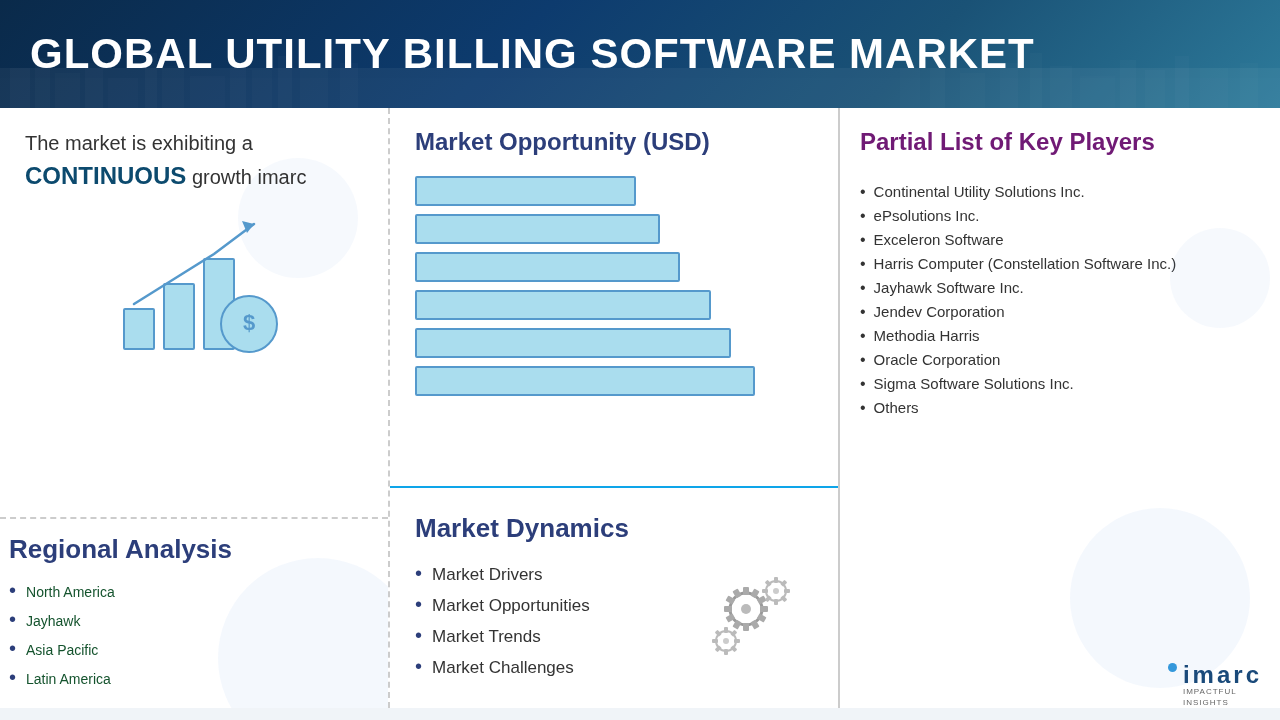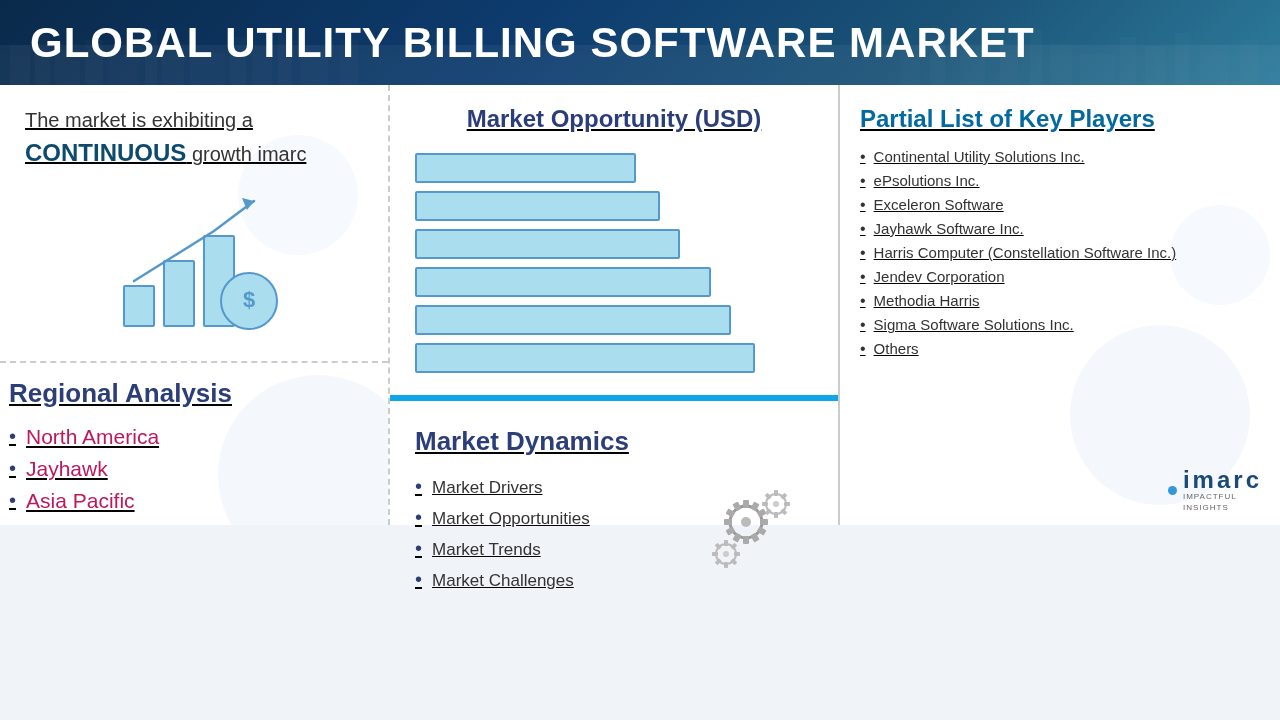--- a/index.html
+++ b/index.html
@@ -7,21 +7,21 @@
       width: 1280px;
       height: 720px;
       font-family: Arial, sans-serif;
       background: #f0f4f8;
       overflow: hidden;
     }
 
     
     .header {
       width: 100%;
-      height: 85px;
+      height: 108px;
       background: linear-gradient(135deg, #0a2a4a 0%, #0d3b6e 40%, #1a5276 70%, #2d7a9a 100%);
       display: flex;
       align-items: center;
       padding: 0 30px;
       position: relative;
       overflow: hidden;
     }
     .header::before {
       content: '';
       position: absolute;
@@ -77,22 +77,22 @@
       font-size: 26px;
       font-weight: 800;
       color: #2c3e7a;
       margin-bottom: 12px;
     }
     .bullet-list {
       list-style: none;
       padding: 0;
     }
     .bullet-list li {
-      font-size: 21px;
-      color: #be185d;
+      font-size: 14px;
+      color: #14532d;
       padding: 4px 0;
       display: flex;
       align-items: center;
     }
     .bullet-list li::before {
       content: '•';
       color: #2c3e7a;
       font-size: 20px;
       margin-right: 10px;
       margin-top: -2px;
@@ -133,22 +133,22 @@
       width: 110px;
       display: flex;
       align-items: center;
       justify-content: center;
     }
 
     
     .key-players-title {
       font-size: 24px;
       font-weight: 800;
-      color: #0369a1;
-      margin-bottom: 12px;
+      color: #701a75;
+      margin-bottom: 24px;
     }
     .players-list {
       list-style: none;
     }
     .players-list li {
       font-size: 15px;
       color: #333;
       padding: 3px 0;
       display: flex;
       align-items: flex-start;
@@ -218,21 +218,21 @@
     <rect x="1080" y="28" width="35" height="32" fill="white" opacity="0.08"></rect>
     <rect x="1120" y="12" width="16" height="48" fill="white" opacity="0.12"></rect>
     <rect x="1145" y="22" width="20" height="38" fill="white" opacity="0.1"></rect>
     <rect x="1175" y="8" width="14" height="52" fill="white" opacity="0.13"></rect>
     <rect x="1200" y="20" width="28" height="40" fill="white" opacity="0.09"></rect>
     <rect x="1240" y="15" width="18" height="45" fill="white" opacity="0.11"></rect>
   </svg>
   <span class="header-title">GLOBAL UTILITY BILLING SOFTWARE MARKET</span>
 </div>
 
-<div style="display:flex; height:440px; background:white; position:relative;text-decoration:underline;">
+<div style="display:flex; height:600px; background:white; position:relative;">
 
   <div style="width:390px; min-width:390px; border-right:2px dashed #ccc; display:flex; flex-direction:column; position:relative; overflow:hidden;">
 
     <div class="watermark-circle1"></div>
     <div class="watermark-circle2"></div>
 
     <div style="padding:20px 25px 10px; border-bottom:2px dashed #ccc; flex:1; z-index:1;">
       <p class="growth-text">
         <span>The market is exhibiting a</span>
         <br>
@@ -263,21 +263,21 @@
       <li>North America</li>
           <li>Jayhawk</li>
           <li>Asia Pacific</li>
           <li>Latin America</li>
         </ul>
     </div>
   </div>
 
   <div style="width:450px; min-width:450px; border-right:2px solid #ccc; display:flex; flex-direction:column;">
 
-    <div style="padding:20px 25px 9px; border-bottom:6px solid #0ea5e9; flex:1;text-align:center;">
+    <div style="padding:20px 25px 9px; border-bottom:2px solid #0ea5e9; flex:1;">
       <div class="chart-title">Market Opportunity (USD)</div>
       <div class="bar-chart" id="bar-chart-container">
       <div class="bar-row">
             <div class="bar" style="width: 221px;"></div>
           </div>
           <div class="bar-row">
             <div class="bar" style="width: 244.8px;"></div>
           </div>
           <div class="bar-row">
             <div class="bar" style="width: 265.2px;"></div>
@@ -359,29 +359,30 @@
   <div style="flex:1; padding:20px 20px; position:relative; overflow:hidden;">
 
     <div style="position:absolute; width:180px; height:180px; border-radius:50%; background:rgba(100,160,220,0.07); bottom:20px; right:30px;"></div>
     <div style="position:absolute; width:100px; height:100px; border-radius:50%; background:rgba(100,160,220,0.06); top:120px; right:10px;"></div>
 
     <div class="key-players-title">Partial List of Key Players</div>
     <ul class="players-list" id="players-list">
     <li>Continental Utility Solutions Inc.</li>
         <li>ePsolutions Inc.</li>
         <li>Exceleron Software</li>
+        <li>Harris Computer (Constellation Software Inc.)</li>
         <li>Jayhawk Software Inc.</li>
-        <li>Harris Computer (Constellation Software Inc.)</li>
         <li>Jendev Corporation</li>
         <li>Methodia Harris</li>
+        <li>Oracle Corporation</li>
         <li>Sigma Software Solutions Inc.</li>
         <li>Others</li>
       </ul>
 
-    <div style="position:absolute; bottom:12px; right:18px; display:flex; align-items:center; gap:6px;">
+    <div style="position:absolute; bottom:0; right:18px; display:flex; gap:6px;">
       <div style="width:9px; height:9px; border-radius:50%; background:#3498db;"></div>
       <div style="display:flex; flex-direction:column;">
         <span style="font-size:24px; font-weight:900; color:#1a4a7a; letter-spacing:3px; line-height:1;">imarc</span>
         <span style="font-size:8px; color:#666; letter-spacing:1px; line-height:1.3;">
           <span>IMPACTFUL</span><br>
           <span>INSIGHTS</span>
         </span>
       </div>
     </div>
   </div>

